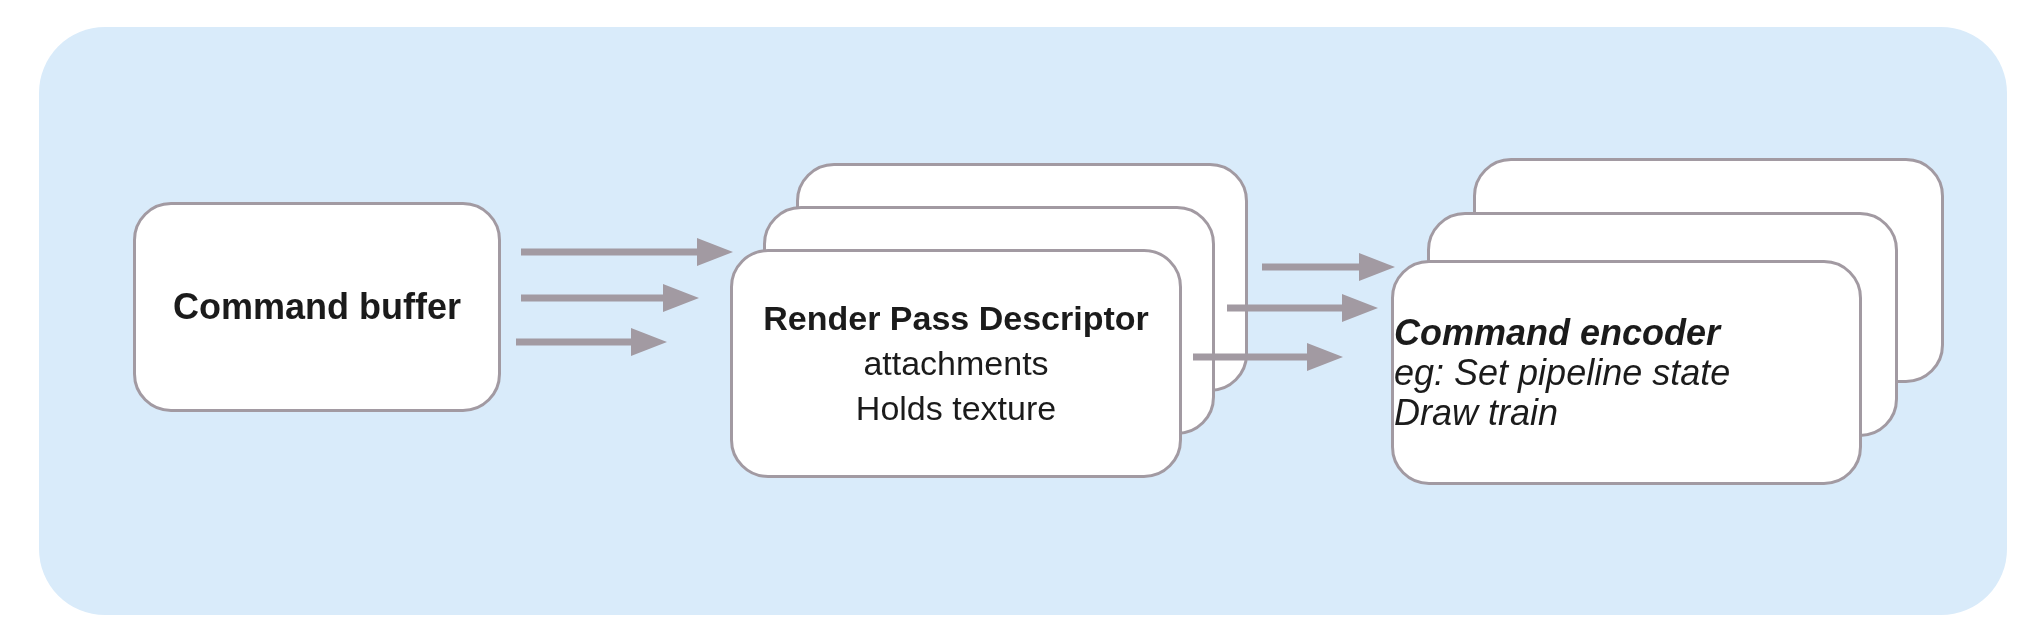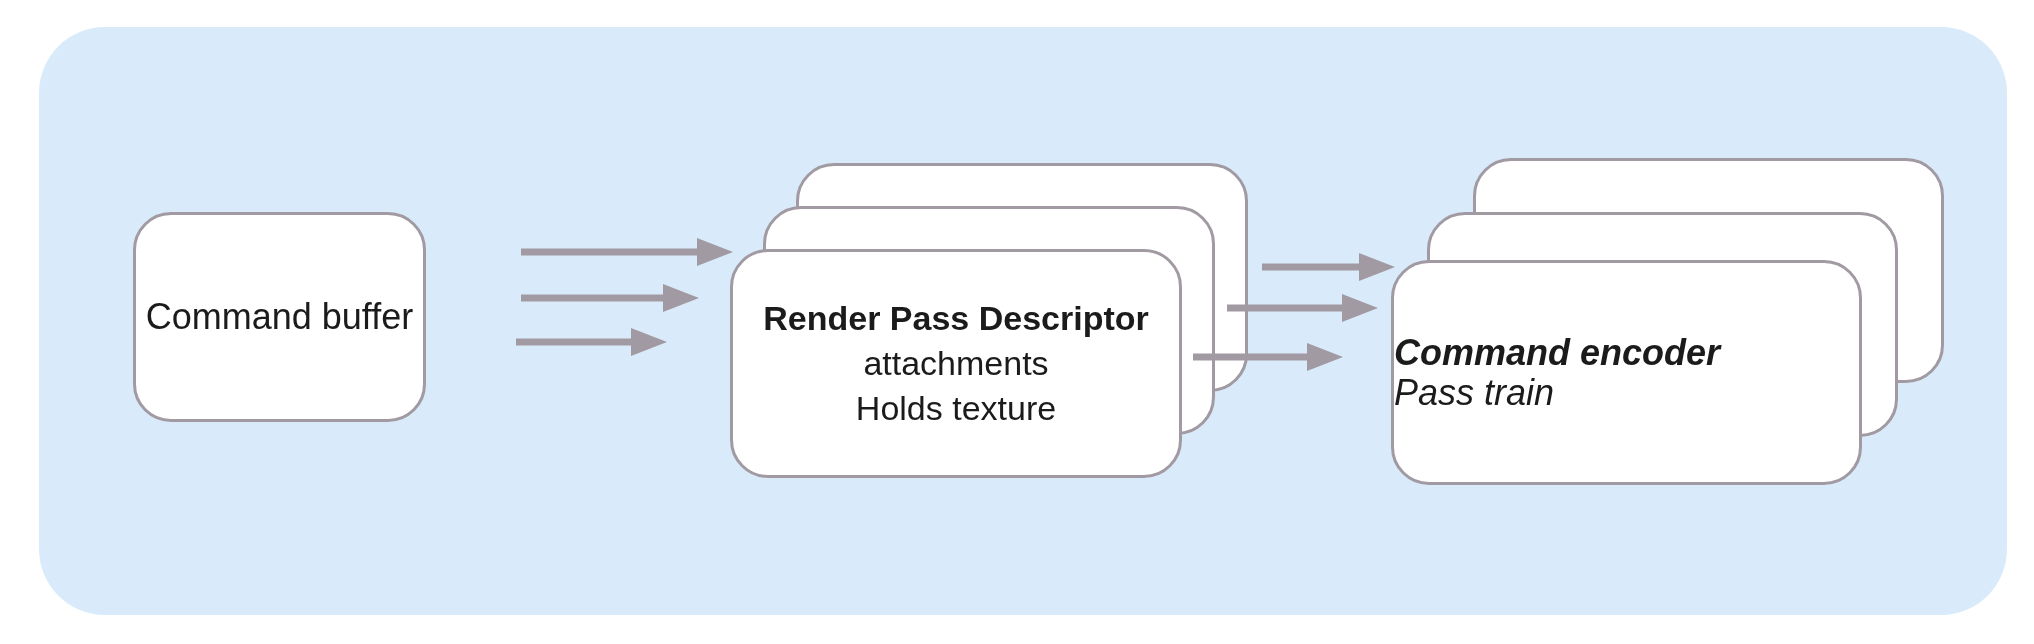--- a/index.html
+++ b/index.html
@@ -26,24 +26,25 @@
     border-radius: 38px;
     box-sizing: border-box;
   }
   .z1 { z-index: 1; }
   .z2 { z-index: 2; }
   .z3 { z-index: 3; }
   .z4 { z-index: 4; }
 
   
   .cmdbuf {
-    left: 133px; top: 212px;
-    width: 293px; height: 210px;
+    left: 133px; top: 202px;
+    width: 368px; height: 210px;
     display: flex; align-items: center; justify-content: center;
     font-size: 36px;
+    font-weight: bold;
   }
 
   
   .rpd-back  { left: 796px; top: 163px; width: 452px; height: 229px; }
   .rpd-mid   { left: 763px; top: 206px; width: 452px; height: 229px; }
   .rpd-front {
     left: 730px; top: 249px; width: 452px; height: 229px;
     display: flex; flex-direction: column; align-items: center; justify-content: center;
     font-size: 34px; line-height: 45px; text-align: right;
   }
@@ -102,15 +103,16 @@
   </svg>
   <svg class="arrow z3" style="left:1193px; top:342px;" width="150" height="30" viewBox="0 0 150 30">
     <line x1="0" y1="15" x2="118" y2="15" stroke="#a29aa2" stroke-width="7"></line>
     <polygon points="114,1 150,15 114,29" fill="#a29aa2"></polygon>
   </svg>
 
   <div class="card enc-back z4"></div>
   <div class="card enc-mid z4"></div>
   <div class="card enc-front z4">
     <div class="card-title">Command encoder</div>
-    <div>Pass train</div>
+    <div>eg: Set pipeline state</div>
+    <div>Draw train</div>
   </div>
 </div>
 
 </body></html>

